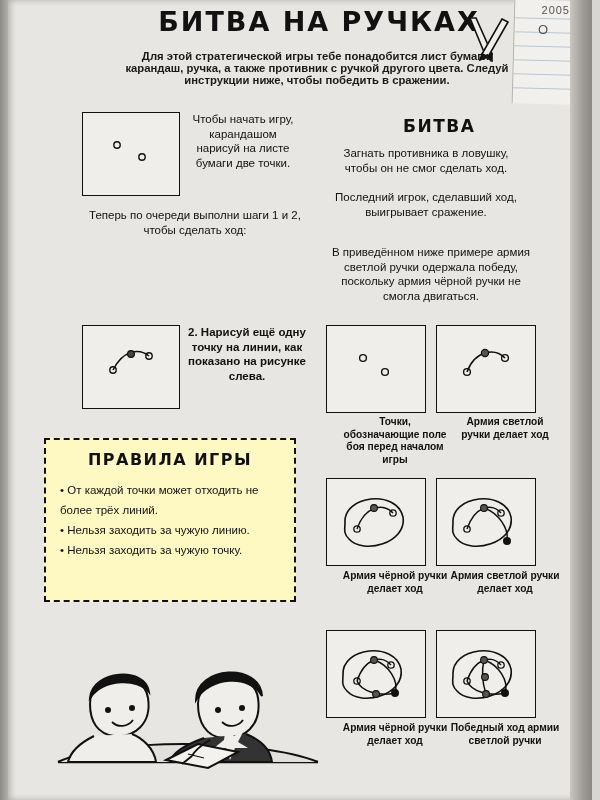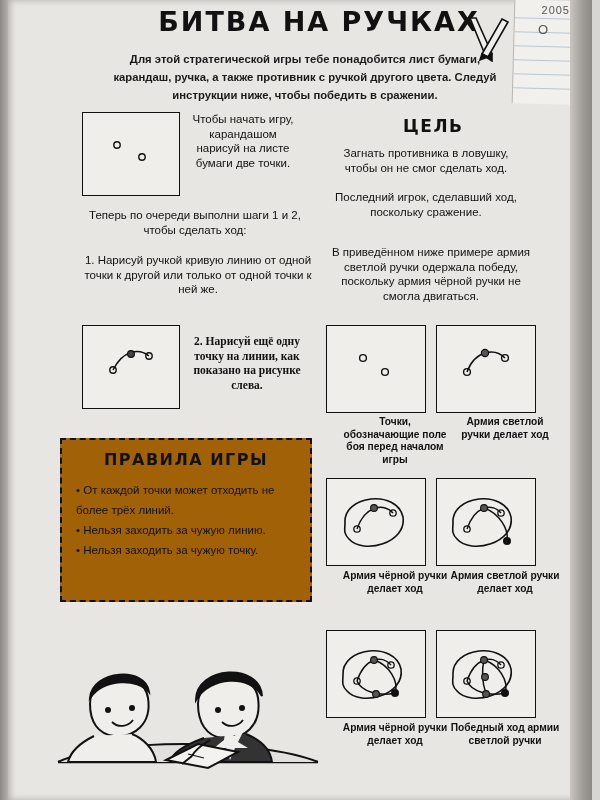--- a/index.html
+++ b/index.html
@@ -41,40 +41,40 @@
   
   .title{
     position:absolute;left:0;top:6px;width:570px;text-align:center;
     font-size:27px;font-weight:bold;letter-spacing:2px;color:#111;
     font-family:"DejaVu Sans", sans-serif;
     margin-left:26px;
   }
   .pencils{position:absolute;right:66px;top:16px;width:50px;height:46px;}
 
   .intro{
-    position:absolute;left:92px;top:50px;width:410px;
-    font-size:11.3px;line-height:18px;font-weight:bold;color:#1a1a1a;text-align:center;
+    position:absolute;left:104px;top:50px;width:410px;
+    font-size:11.3px;line-height:12px;font-weight:bold;color:#1a1a1a;text-align:center;
   }
 
   
   .panel{
     position:absolute;border:1.6px solid #111;background:#efeeea;
   }
   .txt{position:absolute;font-size:11.5px;line-height:14.5px;color:#111;text-align:center;}
   .bold{font-weight:bold;}
   .heading{
     position:absolute;font-family:"DejaVu Sans",sans-serif;font-weight:bold;
     letter-spacing:1.5px;font-size:17px;color:#111;
   }
   .caption{
     position:absolute;text-align:center;font-size:10.2px;line-height:12.5px;font-weight:bold;color:#111;margin-left:20px;
   }
   .rules{
-    position:absolute;left:52px;top:438px;width:248px;height:160px;
-    border:2px dashed #111;background:#a16207;
+    position:absolute;left:36px;top:438px;width:248px;height:160px;
+    border:2px dashed #111;background:#fef9c3;
   }
   .rules-title{
     position:absolute;left:0;top:10px;width:248px;text-align:center;
     font-family:"DejaVu Sans",sans-serif;font-weight:bold;letter-spacing:1.5px;font-size:16px;color:#111;
   }
   .rules-list{
     position:absolute;left:14px;top:40px;width:222px;font-size:11.5px;line-height:20px;color:#111;
   }
   svg{display:block;}
   .kids{position:absolute;left:40px;top:612px;width:280px;height:180px;}
@@ -115,44 +115,43 @@
     <div class="panel" style="left:74px;top:112px;width:96px;height:82px;">
       <svg width="93" height="79" viewBox="0 0 93 79">
         <circle cx="34" cy="32" r="3.2" fill="none" stroke="#111" stroke-width="1.4"></circle>
         <circle cx="59" cy="44" r="3.2" fill="none" stroke="#111" stroke-width="1.4"></circle>
       </svg>
     </div>
     <div class="txt" style="left:180px;top:112px;width:110px;">Чтобы начать игру, карандашом нарисуй на листе бумаги две точки.</div>
 
     <div class="txt" style="left:74px;top:208px;width:226px;">Теперь по очереди выполни шаги 1 и 2, чтобы сделать ход:</div>
 
-    <div class="txt" style="left:74px;top:253px;width:232px;">1. Нарисуй ручкой кривую линию от одной точки к другой или только от одной точки к ней же.</div>
 
     <div class="panel" style="left:74px;top:325px;width:96px;height:82px;">
       <svg width="93" height="79" viewBox="0 0 93 79">
         <path d="M30 44 C40 24, 56 22, 66 30" fill="none" stroke="#111" stroke-width="1.5"></path>
         <circle cx="30" cy="44" r="3.2" fill="none" stroke="#111" stroke-width="1.4"></circle>
         <circle cx="66" cy="30" r="3.2" fill="none" stroke="#111" stroke-width="1.4"></circle>
         <circle cx="48" cy="28" r="3.4" fill="#444" stroke="#111" stroke-width="1.2"></circle>
       </svg>
     </div>
-    <div class="txt bold" style="left:180px;top:334px;width:118px;font-family:Liberation Serif, serif;">2. Нарисуй ещё одну точку на линии, как показано на рисунке слева.</div>
+    <div class="txt bold" style="left:180px;top:325px;width:118px;">2. Нарисуй ещё одну точку на линии, как показано на рисунке слева.</div>
 
     <div class="rules">
       <div class="rules-title">ПРАВИЛА ИГРЫ</div>
       <div class="rules-list">
         <div>• От каждой точки может отходить не более трёх линий.</div>
         <div>• Нельзя заходить за чужую линию.</div>
         <div>• Нельзя заходить за чужую точку.</div>
       </div>
     </div>
 
-    <div class="heading" style="left:395px;top:116px;">ЦЕЛЬ</div>
+    <div class="heading" style="left:395px;top:116px;">БИТВА</div>
     <div class="txt" style="left:318px;top:146px;width:200px;text-align:center;">Загнать противника в ловушку, чтобы он не смог сделать ход.</div>
-    <div class="txt" style="left:318px;top:190px;width:200px;text-align:center;">Последний игрок, сделавший ход, поскольку сражение.</div>
+    <div class="txt" style="left:318px;top:190px;width:200px;text-align:center;">Последний игрок, сделавший ход, выигрывает сражение.</div>
     <div class="txt" style="left:318px;top:245px;width:210px;">В приведённом ниже примере армия светлой ручки одержала победу, поскольку армия чёрной ручки не смогла двигаться.</div>
 
     <div class="panel" style="left:318px;top:325px;width:98px;height:86px;">
       <svg width="95" height="83" viewBox="0 0 95 83">
         <circle cx="36" cy="32" r="3.4" fill="none" stroke="#111" stroke-width="1.4"></circle>
         <circle cx="58" cy="46" r="3.4" fill="none" stroke="#111" stroke-width="1.4"></circle>
       </svg>
     </div>
     <div class="panel" style="left:428px;top:325px;width:98px;height:86px;">
       <svg width="95" height="83" viewBox="0 0 95 83">

